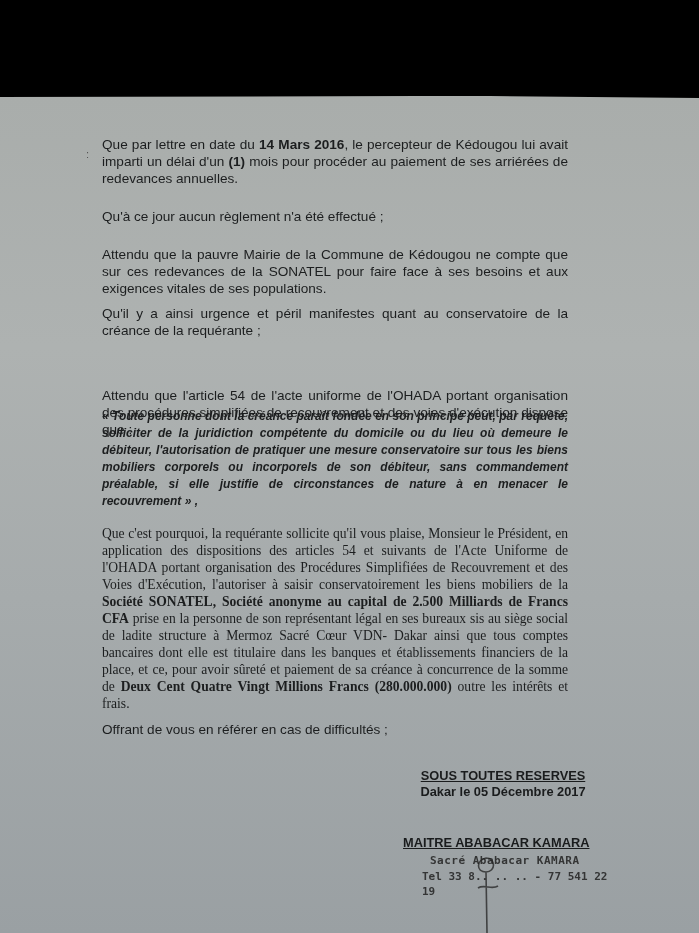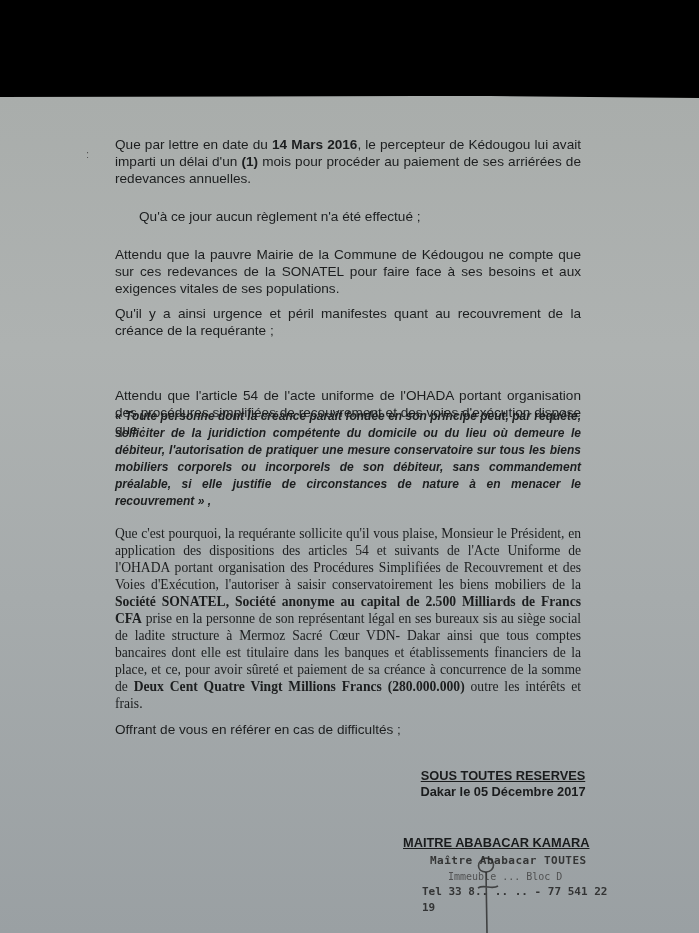--- a/index.html
+++ b/index.html
@@ -12,21 +12,21 @@
   .black-band {
     position: absolute; left: 0; top: 0; width: 699px; height: 98px;
     background: #000;
   }
   .paper {
     position: absolute; left: 0; top: 96px; width: 699px; height: 837px;
     background: linear-gradient(180deg, #a9adab 0%, #aeb2b1 30%, #a6abac 60%, #9aa0a3 100%);
     clip-path: polygon(0 1px, 60% 0, 70% 0, 100% 2px, 100% 100%, 0 100%);
   }
   .text {
-    position: absolute; left: 115px; width: 466px;
+    position: absolute; left: 102px; width: 466px;
     color: #1c1e1f; font-size: 13.6px; line-height: 17px;
     text-align: justify;
   }
   .p { margin: 0; }
   .b { font-weight: bold; }
   .quote { font-weight: bold; font-style: italic; font-size: 12px; line-height: 17px; }
   .margin-dot {
     position: absolute; left: 86px; top: 148px; color: #555; font-size: 11px;
   }
   .sig {
@@ -54,30 +54,30 @@
 <div class="paper"></div>
 
 <span class="margin-dot">:</span>
 
 <div class="text" style="top:136px;">
   <p class="p">
     <span>Que par lettre en date du </span><span class="b">14 Mars 2016</span><span>, le percepteur de Kédougou lui avait imparti un délai d'un </span><span class="b">(1)</span><span> mois pour procéder au paiement de ses arriérées de redevances annuelles.</span>
   </p>
 </div>
 
-<div class="text" style="top:208px;margin-left:24px;">
+<div class="text" style="top:208px;">
   <p class="p">Qu'à ce jour aucun règlement n'a été effectué ;</p>
 </div>
 
 <div class="text" style="top:246px;">
   <p class="p">Attendu que la pauvre Mairie de la Commune de Kédougou ne compte que sur ces redevances de la SONATEL pour faire face à ses besoins et aux exigences vitales de ses populations.</p>
 </div>
 
 <div class="text" style="top:305px;">
-  <p class="p">Qu'il y a ainsi urgence et péril manifestes quant au recouvrement de la créance de la requérante ;</p>
+  <p class="p">Qu'il y a ainsi urgence et péril manifestes quant au conservatoire de la créance de la requérante ;</p>
 </div>
 
 <div class="text" style="top:356px;margin-top:31px;">
   <p class="p">Attendu que l'article 54 de l'acte uniforme de l'OHADA portant organisation des procédures simplifiées de recouvrement et des voies d'exécution dispose que :</p>
 </div>
 
 <div class="text quote" style="top:408px;">
   <p class="p">« Toute personne dont la créance paraît fondée en son principe peut, par requête, solliciter de la juridiction compétente du domicile ou du lieu où demeure le débiteur, l'autorisation de pratiquer une mesure conservatoire sur tous les biens mobiliers corporels ou incorporels de son débiteur, sans commandement préalable, si elle justifie de circonstances de nature à en menacer le recouvrement » ,</p>
 </div>
 
@@ -94,20 +94,19 @@
 <div class="sig" style="top:768px;text-align:center;">
   <div class="u">SOUS TOUTES RESERVES</div>
   <div>Dakar le 05 Décembre 2017</div>
 </div>
 
 <div class="sig" style="top:835px; width:220px;">
   <div class="u">MAITRE ABABACAR KAMARA</div>
 </div>
 
 <div class="stamp">
-  <div class="s1">Maître Ababacar TOUTES</div>
-  <div class="s3">Immeuble ... Bloc D</div>
+  <div class="s1">Sacré Ababacar KAMARA</div>
   <div class="s4">Tel 33 8.. .. .. - 77 541 22 19</div>
 </div>
 
 <svg class="signature-mark" viewBox="0 0 40 83">
   <path d="M16 8 C 6 10, 6 22, 16 22 C 26 22, 26 8, 16 8 M16 22 L17 83 M8 38 C 14 34, 22 40, 28 36" fill="none" stroke="#222" stroke-width="1.6" opacity="0.75"></path>
 </svg>
 
 </body></html>

